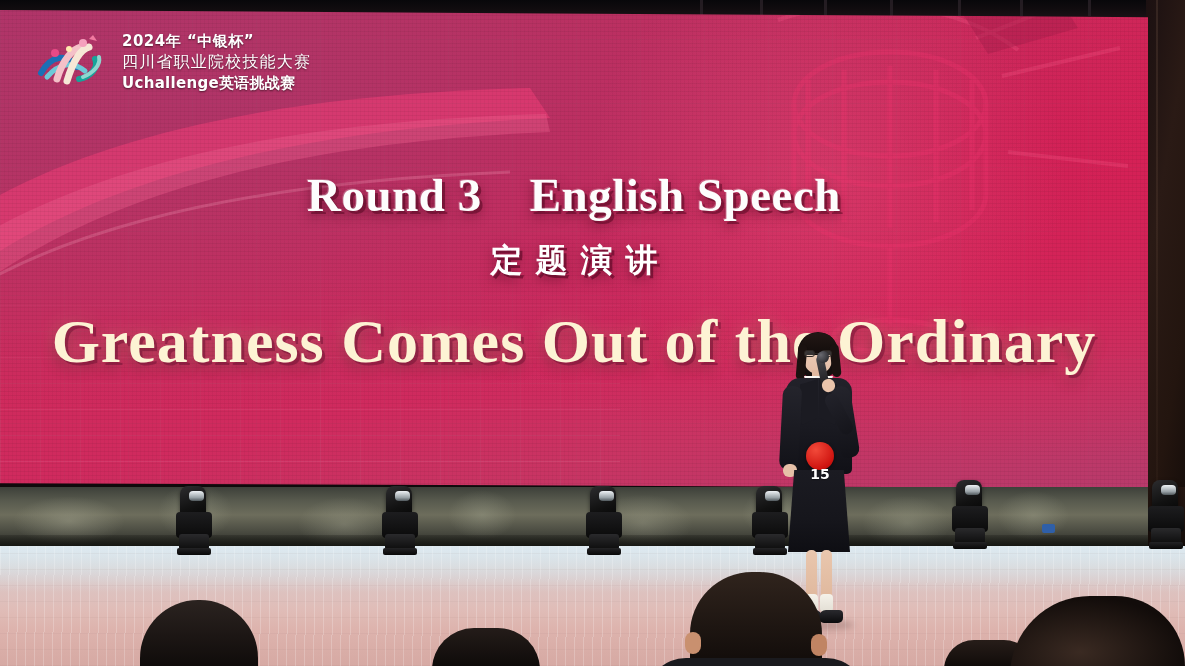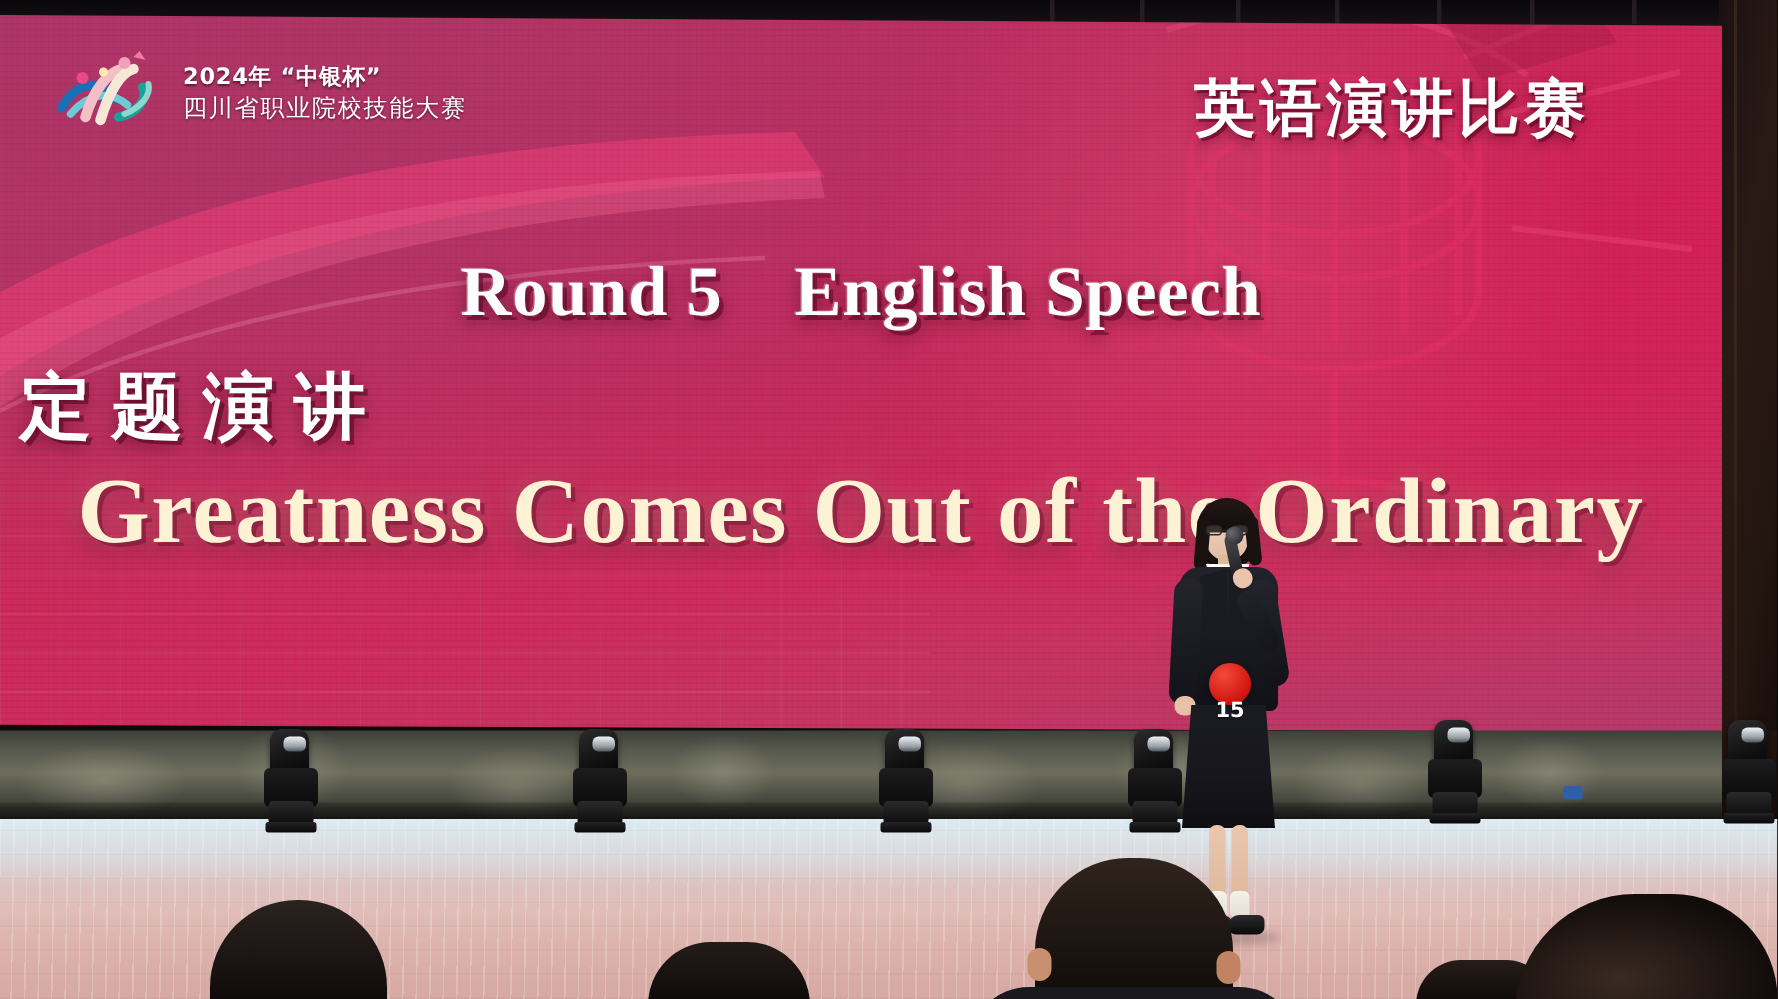--- a/index.html
+++ b/index.html
@@ -81,22 +81,22 @@
   .hr-en{ font-family:"DejaVu Sans", sans-serif; font-size:17px; font-weight:bold;
     color:#fff; letter-spacing:.2px; margin-top:2px;
     text-shadow: 1px 1px 0 rgba(90,0,30,.5), 0 2px 5px rgba(60,0,20,.45); }
 
   
   .title-round{ position:absolute; left:0; right:0; top:158px; text-align:center;
     font-family:"Liberation Serif","DejaVu Serif",serif; font-weight:bold;
     font-size:47px; color:#fdfdfd; letter-spacing:.5px;
     text-shadow: 3px 3px 0 rgba(70,0,25,.45), -1px -1px 0 rgba(255,255,255,.25), 0 5px 12px rgba(60,0,20,.5); }
   .title-round .gap{ display:inline-block; width:48px; }
-  .title-cn{ position:absolute; left:0; right:0; top:229px; 
-    font-family:"DejaVu Sans", sans-serif; font-weight:bold; font-size:48px;
+  .title-cn{ position:absolute; left:0; right:0; top:229px; text-align:center;
+    font-family:"DejaVu Sans", sans-serif; font-weight:bold; font-size:32px;
     color:#fff; letter-spacing:13px; text-indent:13px;
     text-shadow: 3px 3px 0 rgba(70,0,25,.5), 0 5px 12px rgba(60,0,20,.5); }
   .title-topic{ position:absolute; left:0; right:0; top:296px; text-align:center;
     font-family:"Liberation Serif","DejaVu Serif",serif; font-weight:bold;
     font-size:62px; color:#fdf3d4; letter-spacing:1px; white-space:nowrap;
     text-shadow: 3px 3px 0 rgba(110,15,50,.5), 0 0 18px rgba(255,230,170,.28), 0 6px 14px rgba(60,0,20,.45); }
 
   
   .backdrop{ position:absolute; left:0; top:487px; width:1148px; height:62px;
     background:linear-gradient(180deg,#3d4039 0%, #585a4e 22%, #6d6d5c 45%, #4a4b41 72%, #23241f 100%);
@@ -292,29 +292,29 @@
           </g>
           <circle cx="22" cy="20" r="4" fill="#e84a86"></circle>
           <circle cx="50" cy="10" r="4" fill="#f4a0bd"></circle>
           <circle cx="36" cy="16" r="3" fill="#ffe9b0"></circle>
           <path d="M56 6 L60 2 L64 8 Z" fill="#f07aa0"></path>
         </svg>
       </div>
       <div class="hdr-left-text">
         <div class="hl1">2024年 “中银杯”</div>
         <div class="hl2">四川省职业院校技能大赛</div>
+        <div class="hl3">Uchallenge英语挑战赛</div>
       </div>
     </div>
 
     <div class="hdr-right">
-      <div class="hr-cn">英语演讲比赛</div>
     </div>
 
     <div class="title-round">
-      <span>Round 5</span><span class="gap"></span><span>English Speech</span>
+      <span>Round 3</span><span class="gap"></span><span>English Speech</span>
     </div>
     <div class="title-cn">定题演讲</div>
     <div class="title-topic">Greatness Comes Out of the Ordinary</div>
   </div>
 
   <div class="backdrop"></div>
   <div class="backdrop-right"></div>
 
   <div class="floor">
     <div class="floor-sheen"></div>

